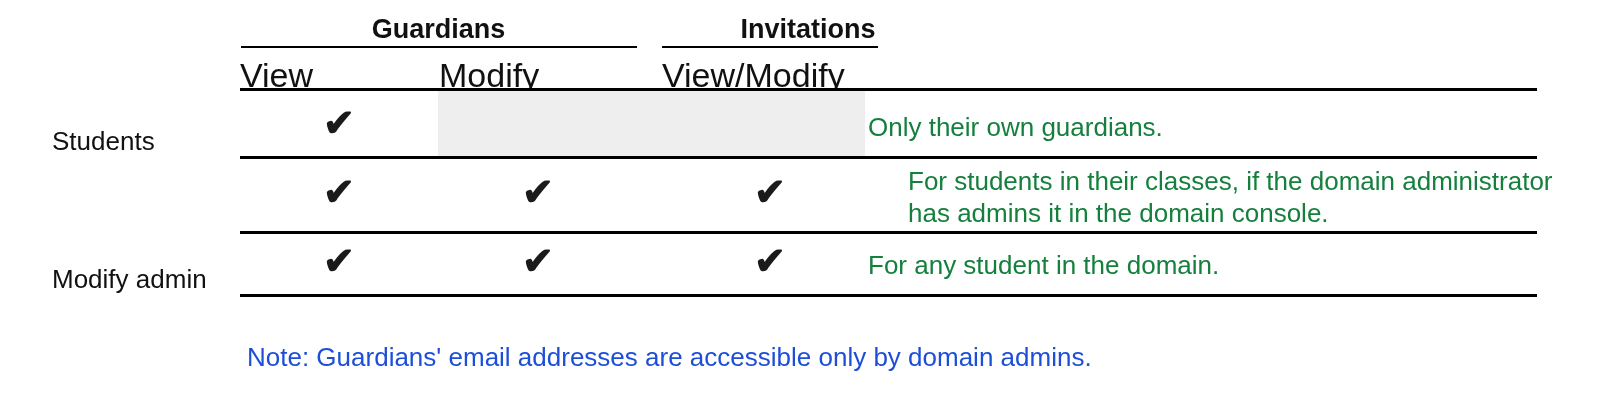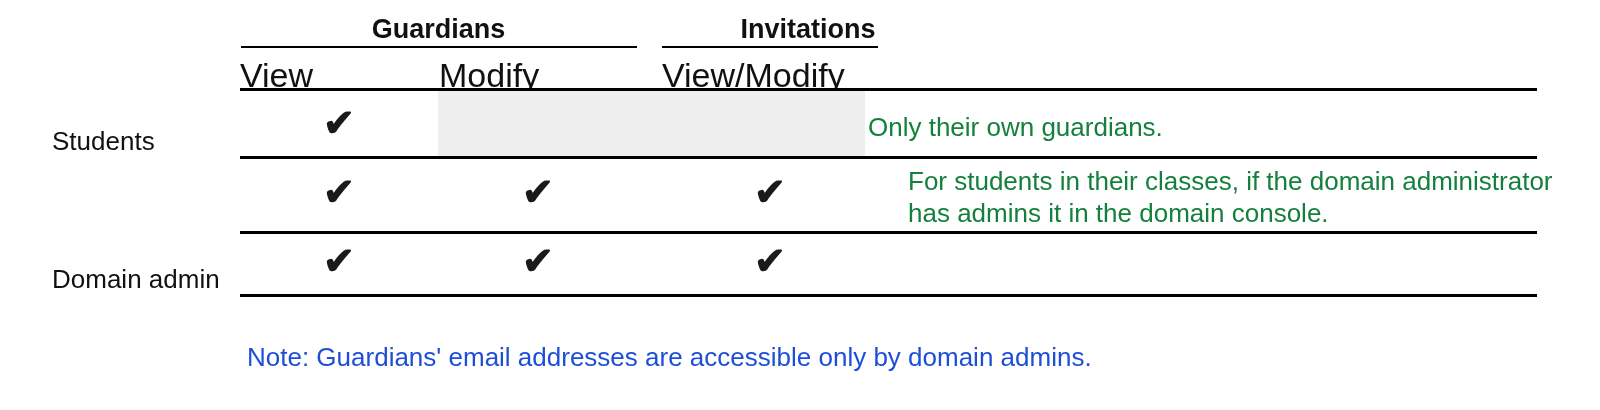--- a/index.html
+++ b/index.html
@@ -130,26 +130,27 @@
 
   <div class="check" style="left:662px; top:173px; width:216px;">✔</div>
 
   <div class="desc" style="left:868px; top:165px; width:670px;margin-left:40px;">
     <div>For students in their classes, if the domain administrator</div>
     <div>has admins it in the domain console.</div>
   </div>
 
   <div class="rule" style="left:240px; top:231px; width:1297px;"></div>
 
-  <div class="txt row-label" style="left:52px; top:250px;">Domain admin</div>
+  <div class="txt row-label" style="left:52px; top:250px;">Modify admin</div>
 
   <div class="check" style="left:240px; top:242px; width:198px;">✔</div>
 
   <div class="check" style="left:439px; top:242px; width:198px;">✔</div>
 
   <div class="check" style="left:662px; top:242px; width:216px;">✔</div>
 
+  <div class="desc" style="left:868px; top:249px; width:660px;">For any student in the domain.</div>
 
   <div class="rule" style="left:240px; top:294px; width:1297px;"></div>
 
   <div class="note" style="left:247px; top:342px;">Note: Guardians' email addresses are accessible only by domain admins.</div>
 
 </div>
 
 </body></html>

